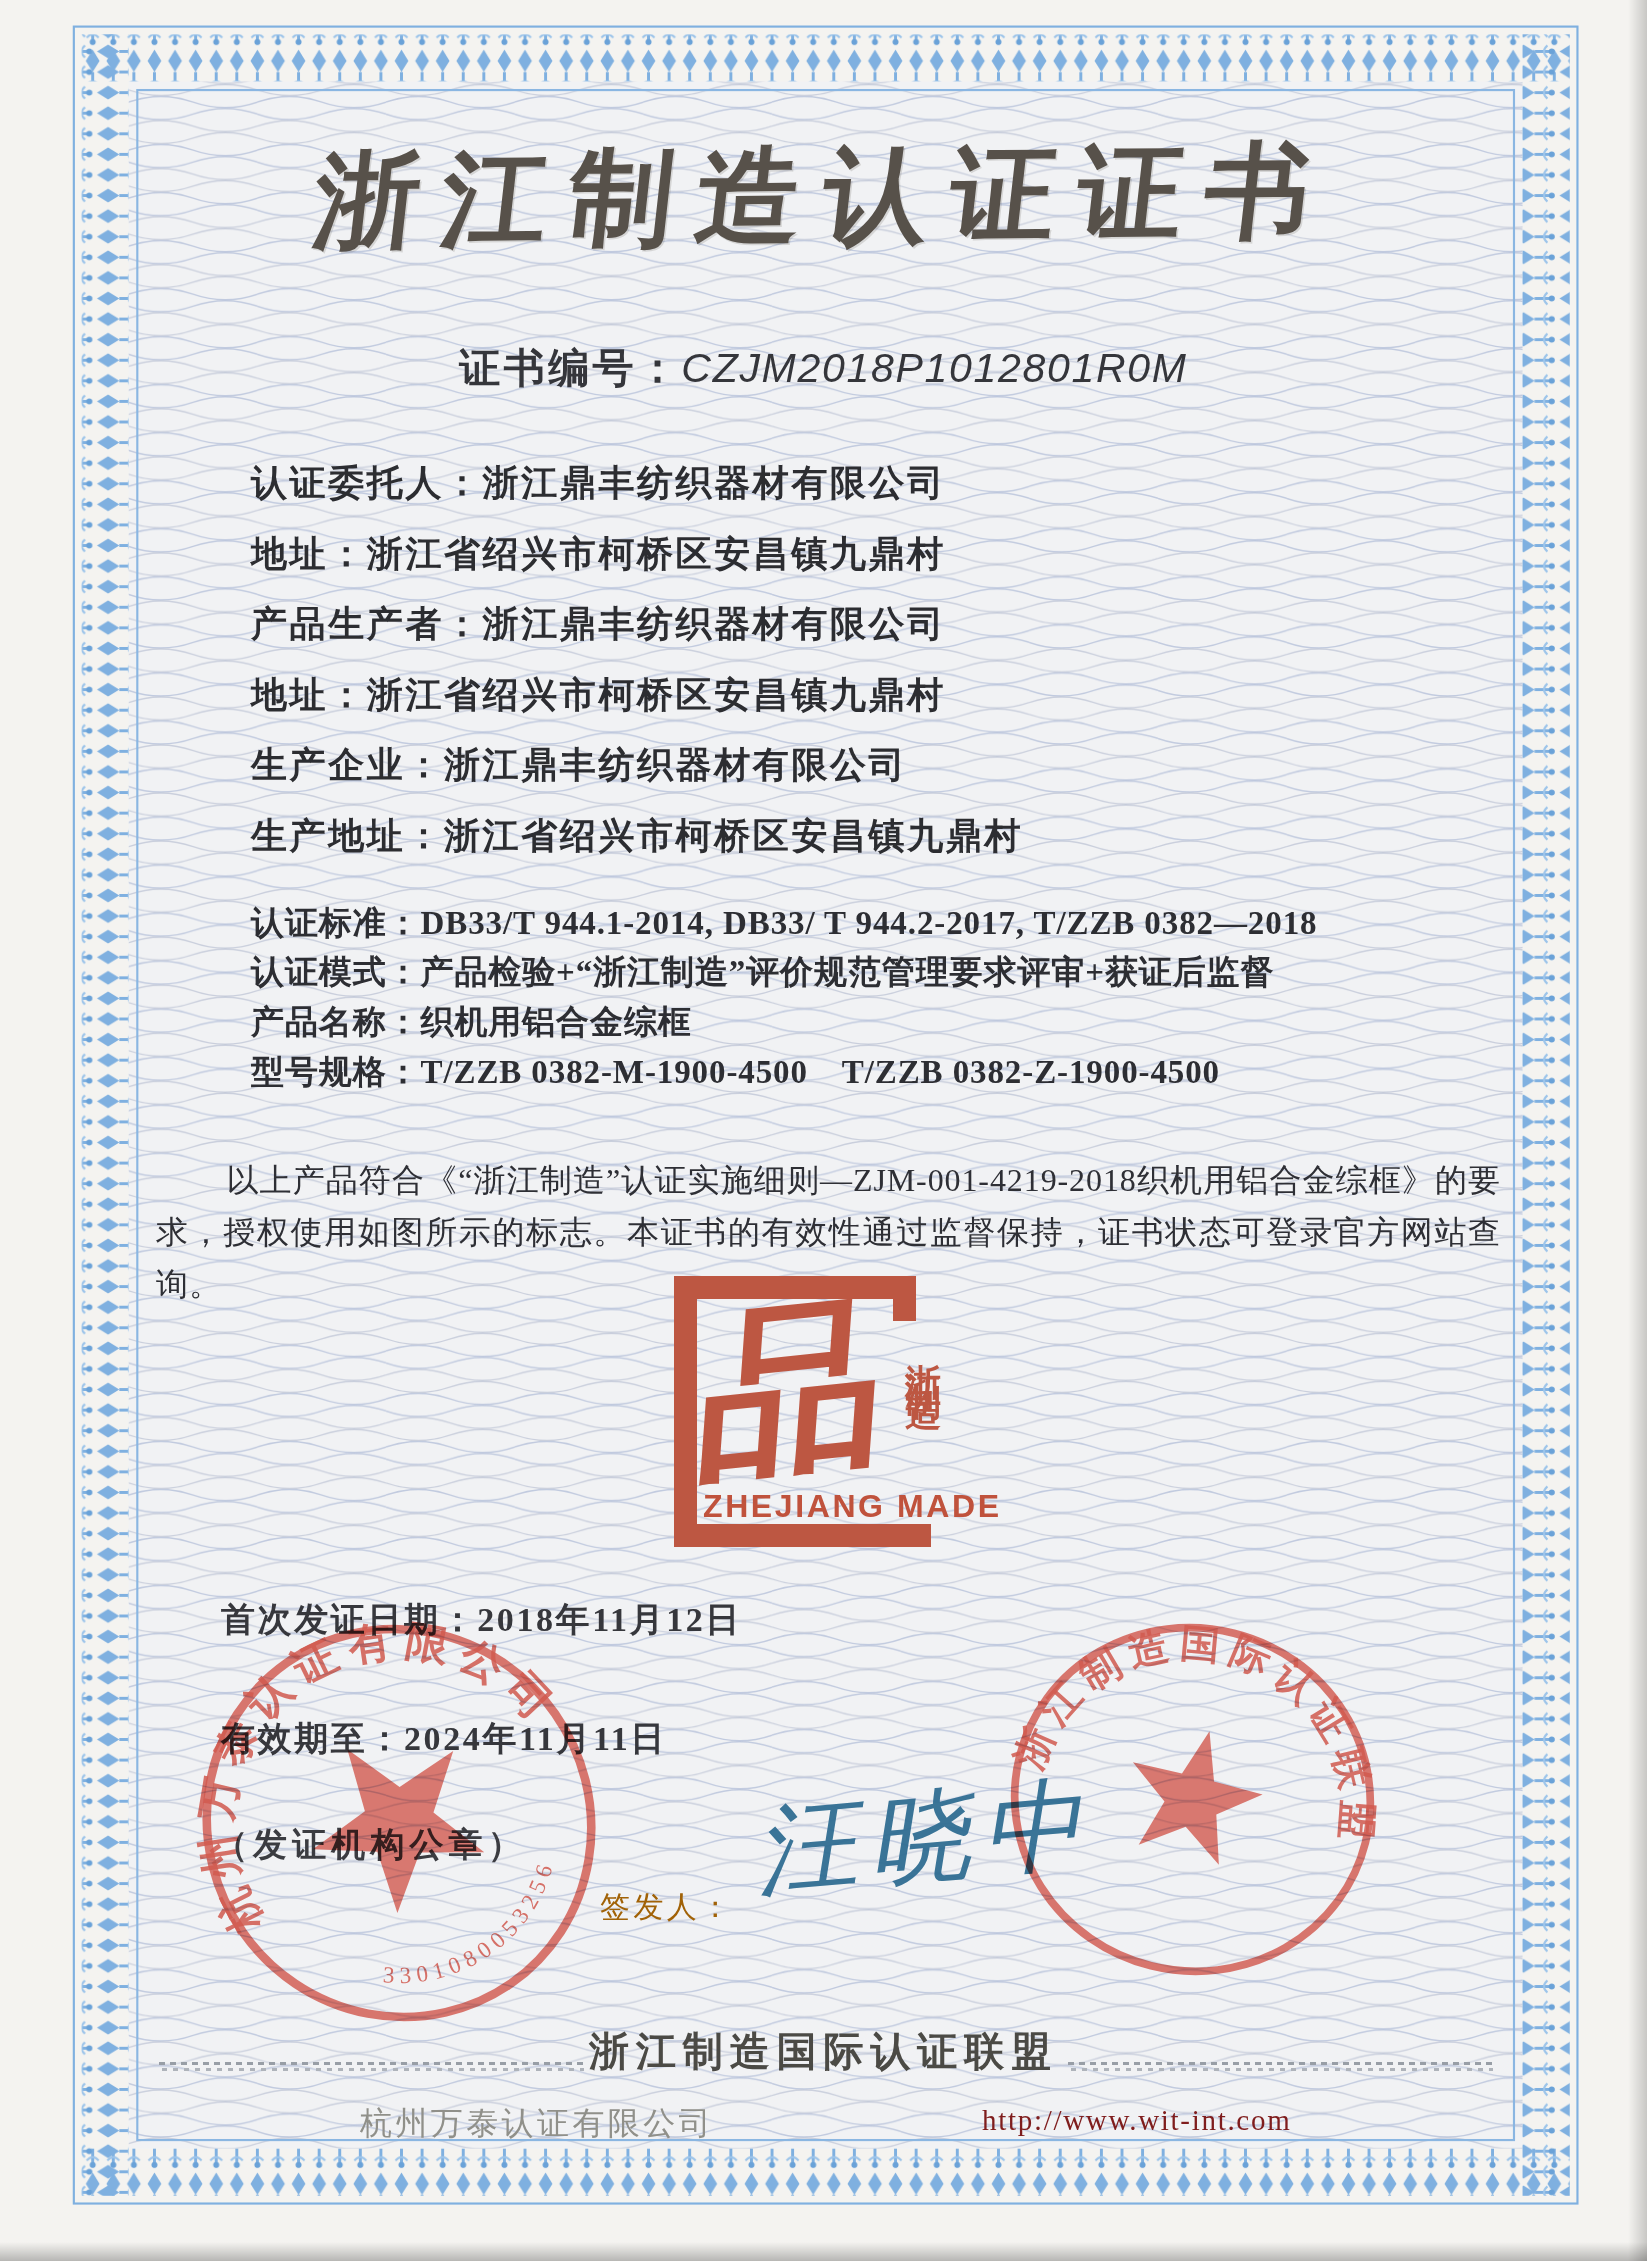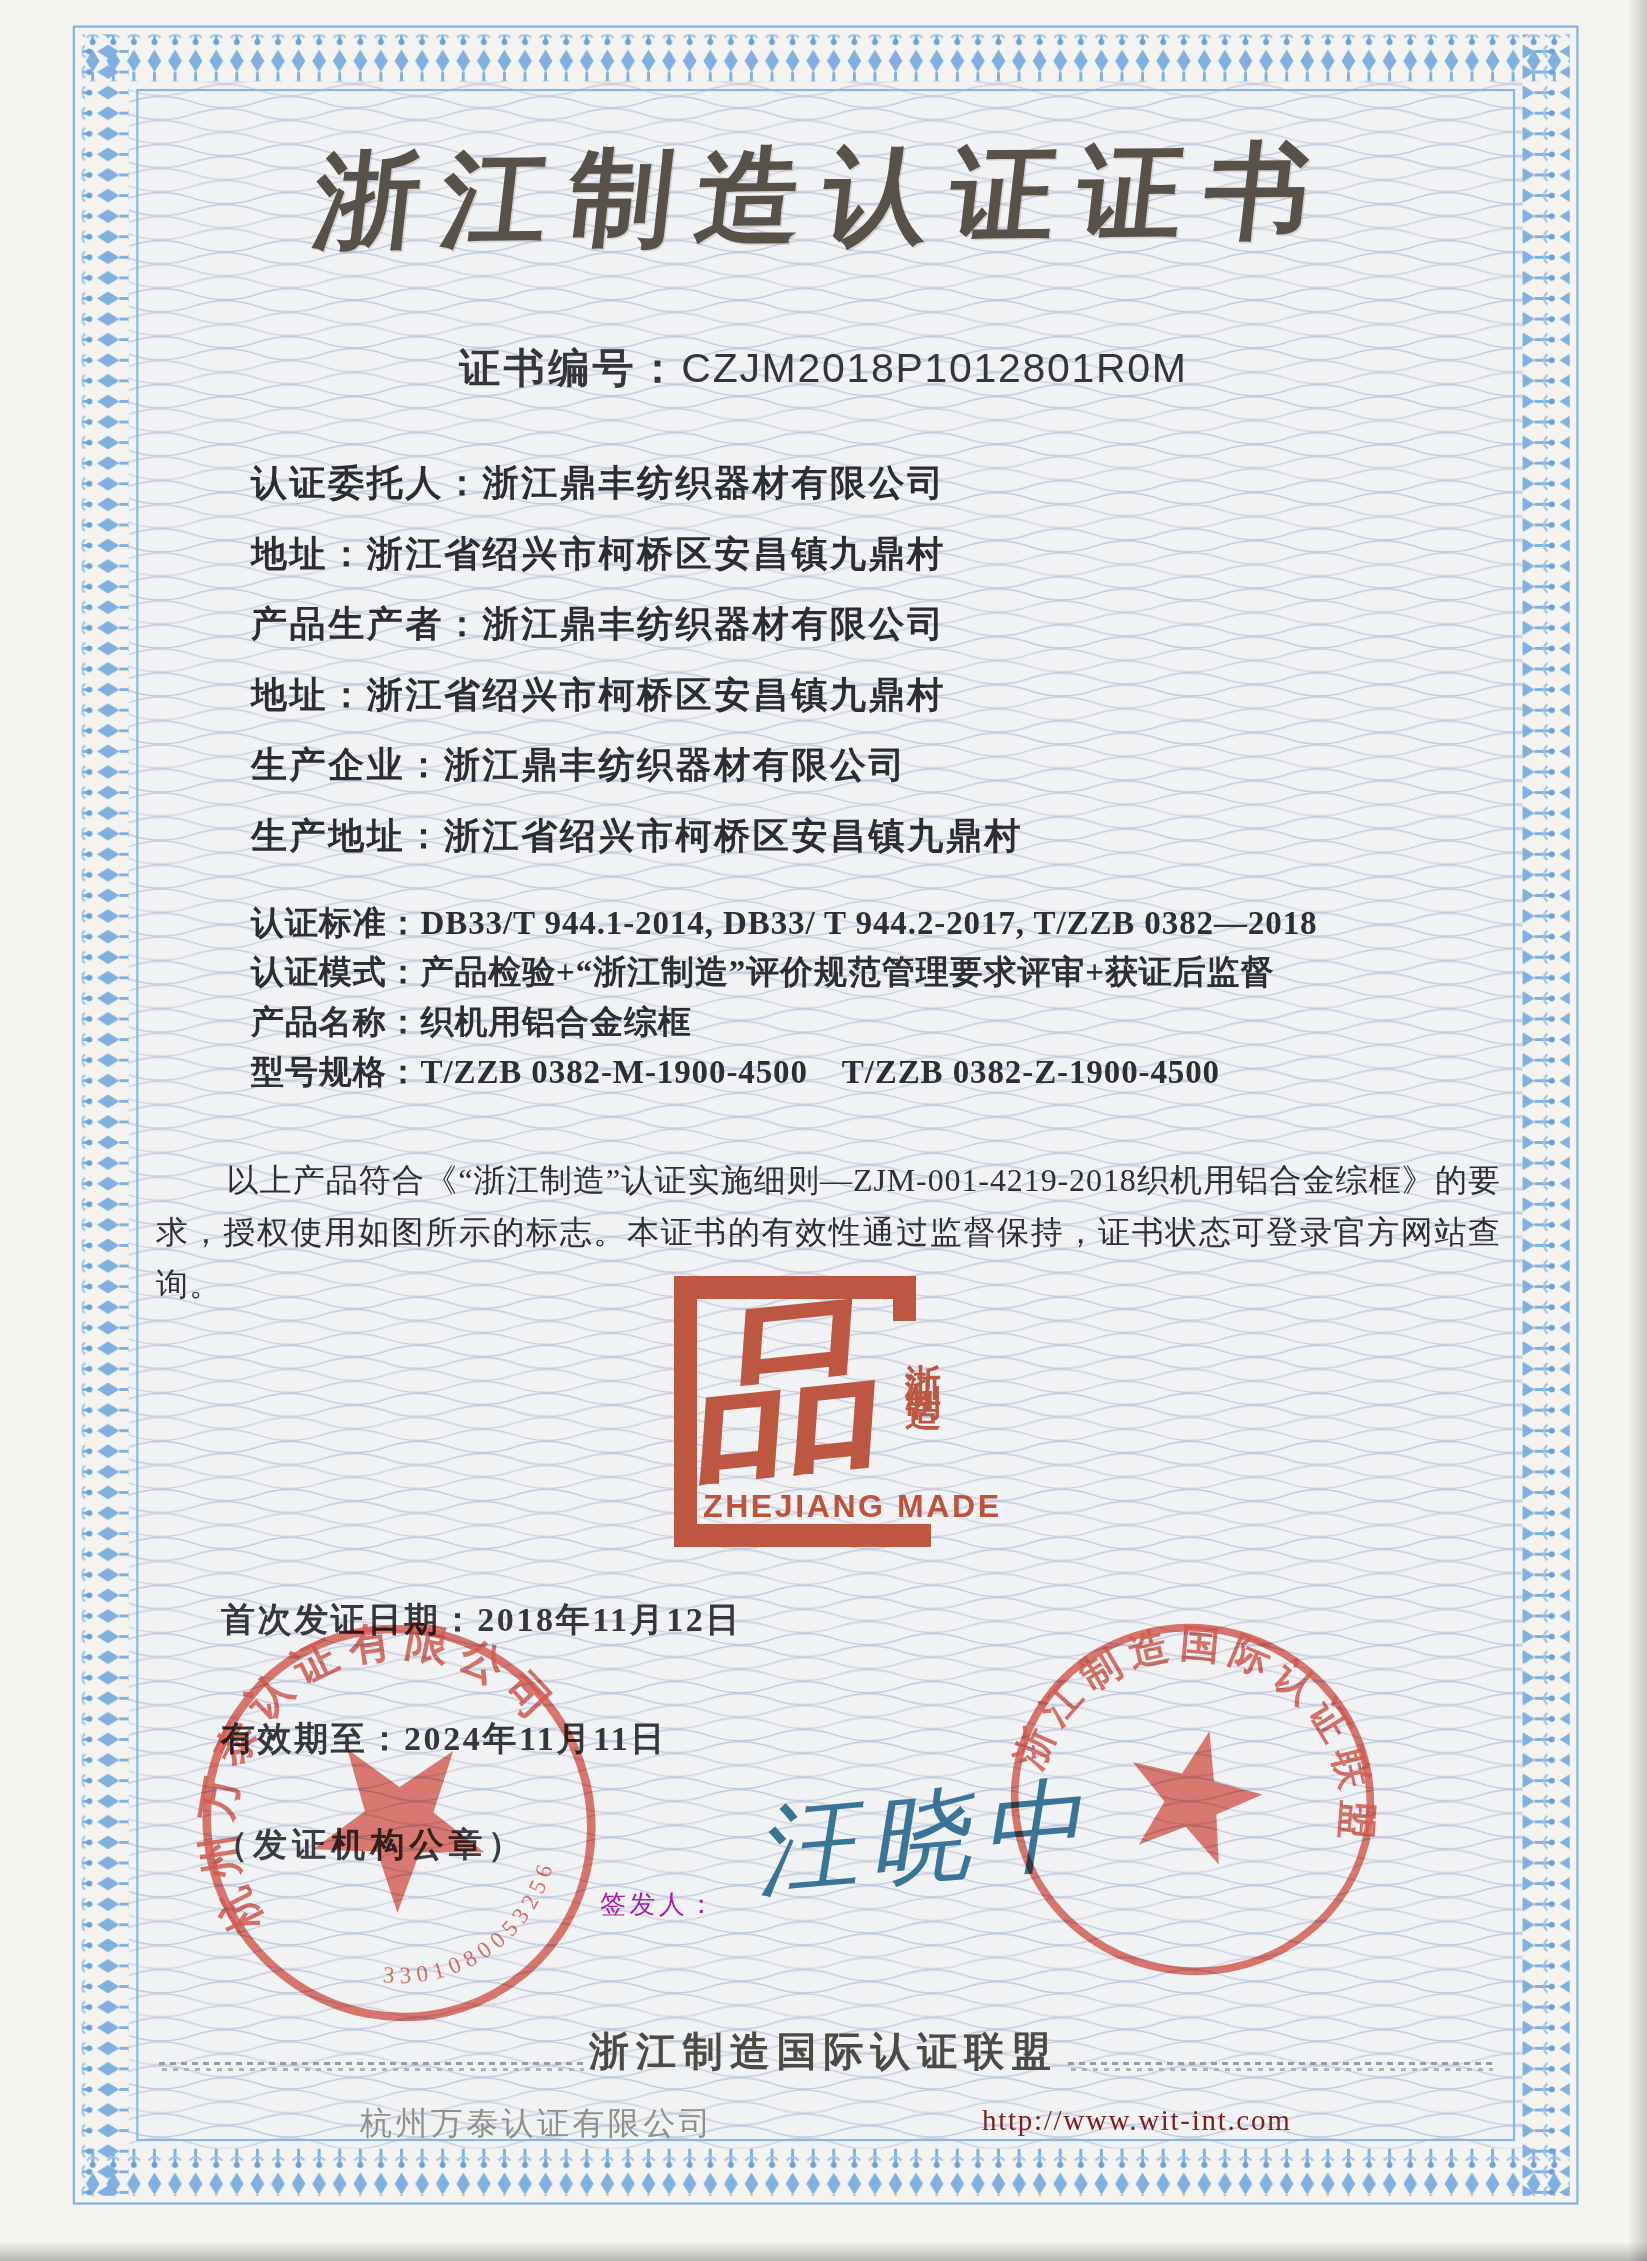--- a/index.html
+++ b/index.html
@@ -6,42 +6,42 @@
   .page{position:relative;width:1647px;height:2261px;background:#f4f3f0;overflow:hidden;
         font-family:"Liberation Serif","DejaVu Serif",serif;}
   .bg{position:absolute;left:0;top:0;}
   .abs{position:absolute;}
 
   .title{left:0;right:0;top:127px;text-align:center;font-size:105px;font-weight:700;
          color:#57514a;letter-spacing:22px;transform:skewX(-7deg) rotate(-.6deg);
          text-shadow:1.7px 1.7px 0 rgba(87,81,74,.18);}
   .certno{left:0;right:0;top:341px;text-align:center;font-size:41px;color:#35363b;}
   .certno .lbl{font-family:"Liberation Sans","DejaVu Sans",sans-serif;font-weight:700;letter-spacing:3.4px;}
-  .certno .num{font-family:"Liberation Sans","DejaVu Sans",sans-serif;letter-spacing:1.7px;}
+  .certno .num{font-family:"Liberation Sans","DejaVu Sans",sans-serif;letter-spacing:1.7px;font-style:italic;}
 
   .fieldrow{left:251px;font-size:36px;font-weight:700;color:#2c2d31;letter-spacing:2.6px;white-space:nowrap;}
   .specrow{left:251px;font-size:33px;font-weight:700;color:#2d2e33;letter-spacing:0.9px;white-space:nowrap;}
 
   .statement{left:156px;width:1345px;top:1131px;font-size:32px;color:#2e2f35;line-height:1.62;
              text-align:justify;text-indent:2.2em;letter-spacing:0.9px;margin-top:24px;}
 
   
   .logo{left:674px;top:1276px;width:297px;height:271px;}
   .lg-bar{position:absolute;background:#bd5742;}
   .lg-mark{position:absolute;left:24px;top:6.9px;width:189px;height:214px;font-size:184px;line-height:214px;
            color:#bd5742;font-weight:700;text-align:center;transform:skewX(-10deg) rotate(-6deg);}
   .lg-side{position:absolute;right:24px;top:58px;writing-mode:vertical-rl;font-size:36px;font-weight:700;
            color:#bd5742;letter-spacing:10.3px;font-family:"Liberation Sans","DejaVu Sans",sans-serif;}
   .lg-caption{position:absolute;left:29px;bottom:22px;width:257px;font-size:32px;font-weight:700;color:#c0523c;
               letter-spacing:2.6px;font-family:"Liberation Sans","DejaVu Sans",sans-serif;white-space:nowrap;}
 
   .daterow{left:221px;font-size:34px;font-weight:700;color:#36373c;letter-spacing:2.6px;white-space:nowrap;}
   .sealnote{left:214px;top:1822px;font-size:34px;font-weight:700;color:#3b3c41;letter-spacing:5.1px;}
 
-  .issuer-label{left:600px;top:1887px;font-size:26px;color:#a21caf;letter-spacing:3.4px;}
+  .issuer-label{left:600px;top:1887px;font-size:30px;color:#a16207;letter-spacing:3.4px;}
   .signature{left:755px;top:1771px;font-size:101px;font-style:italic;color:#2b6a90;opacity:.92;
              letter-spacing:12px;transform:rotate(-5deg);white-space:nowrap;}
 
   .seal{position:absolute;mix-blend-mode:multiply;opacity:.88;}
 
   .alliance{left:0;right:0;top:2024px;text-align:center;font-size:40px;font-weight:700;color:#4b4a45;
             letter-spacing:6.9px;}
   .ornament{top:2062px;height:9.4px;
      background:repeating-linear-gradient(90deg,#989ea6 0 6px,transparent 6px 11px),
                 repeating-linear-gradient(90deg,transparent 0 3.4px,#aeb3ba 3.4px 7.7px,transparent 7.7px 11px);

